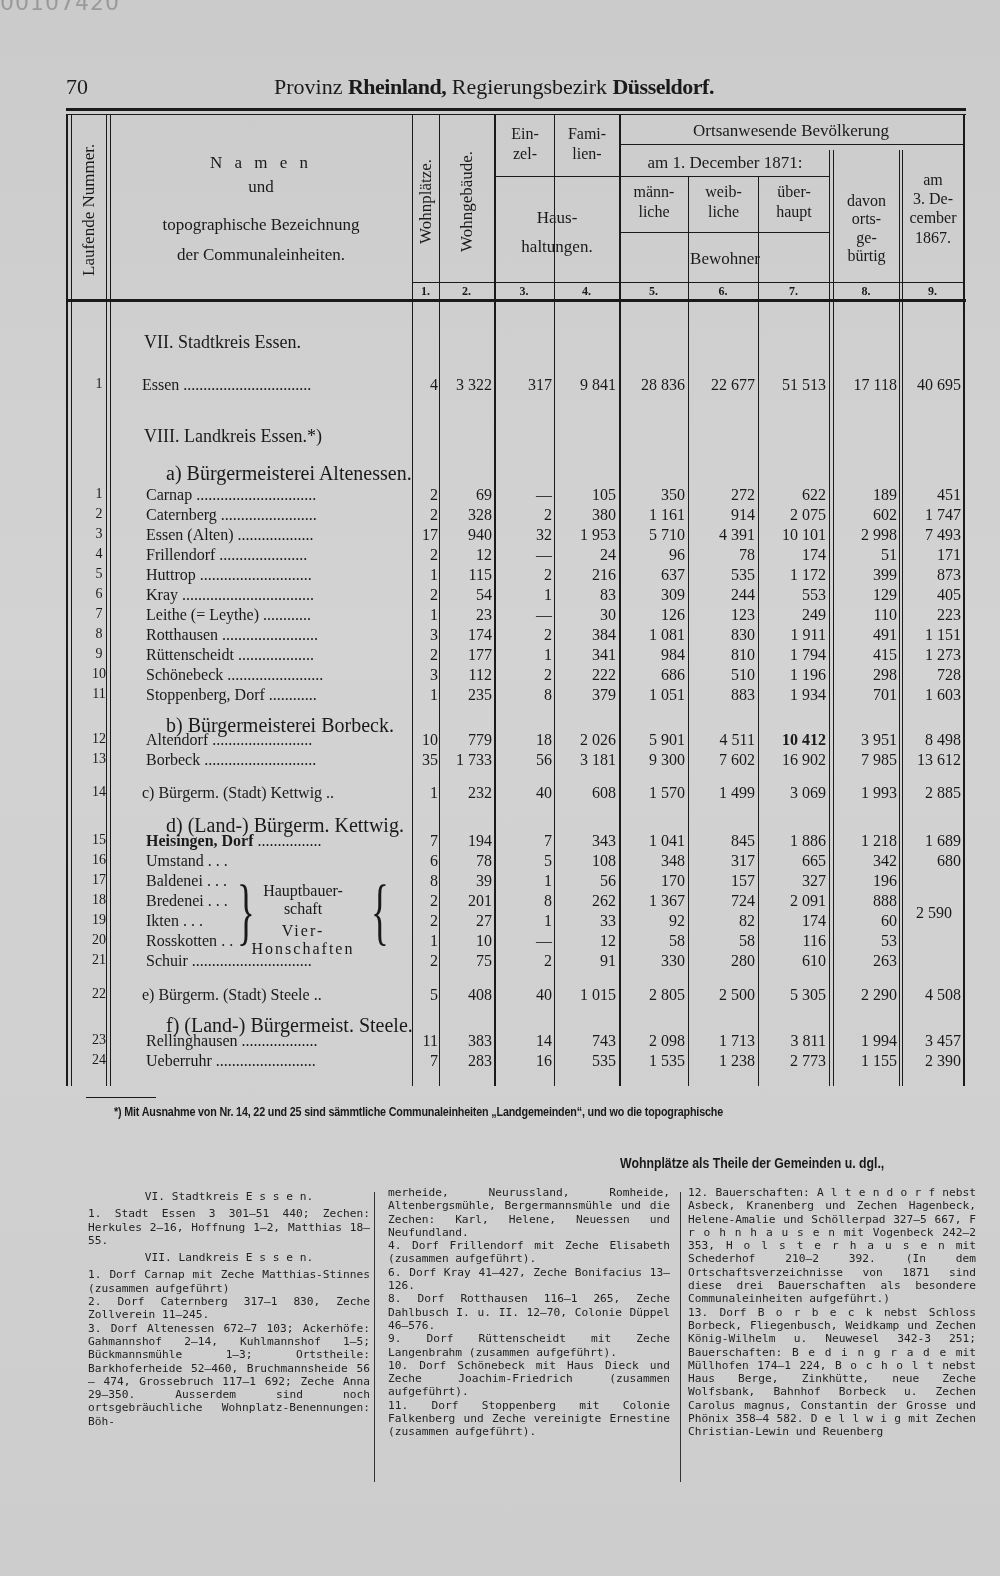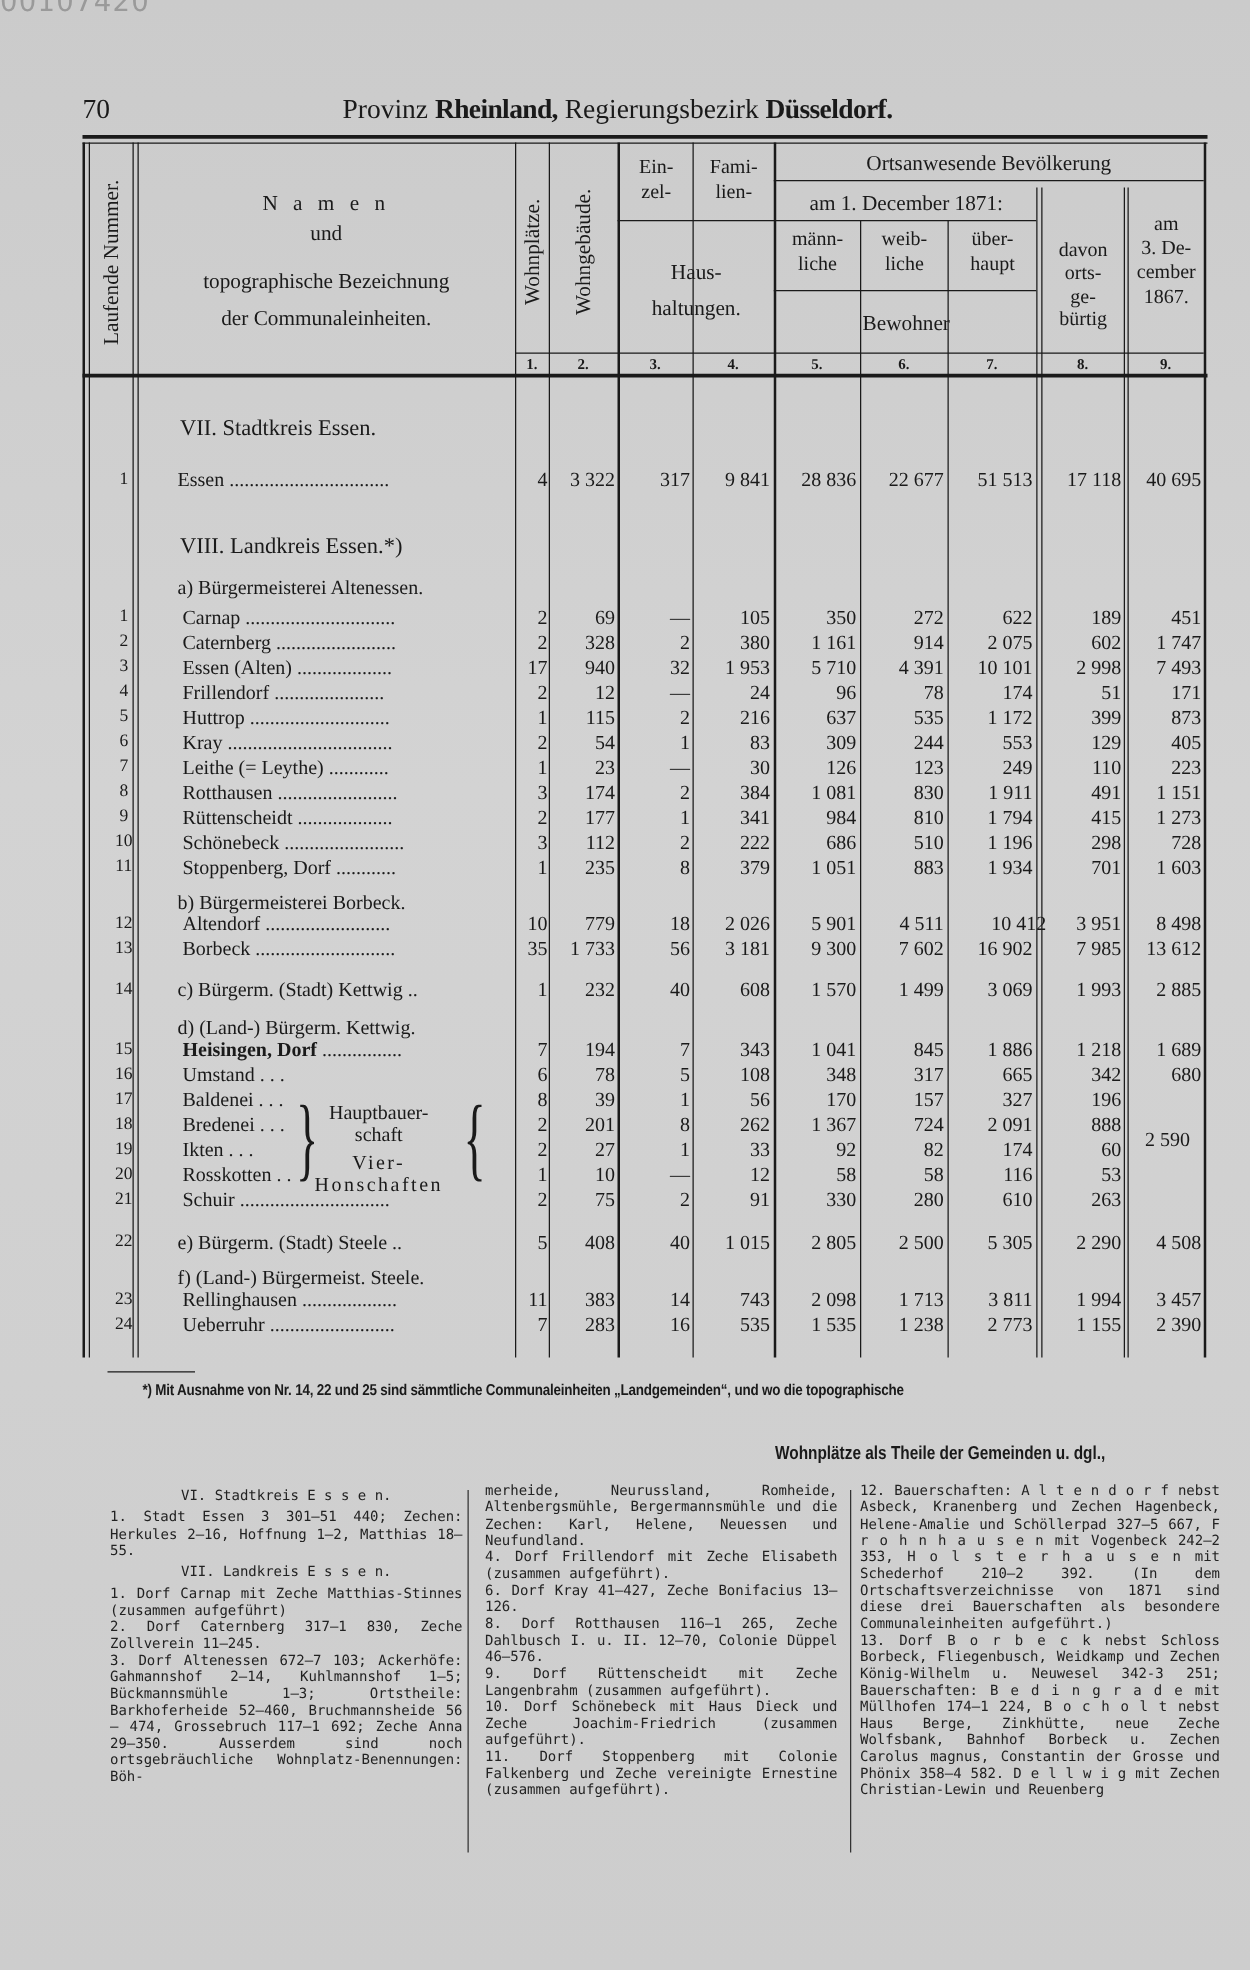--- a/index.html
+++ b/index.html
@@ -17,21 +17,21 @@
   .thick{width:2px;}
   .hdr{position:absolute;font-size:16px;text-align:center;line-height:1.25;font-family:"Liberation Serif",serif;}
   .rot{position:absolute;writing-mode:vertical-rl;transform:rotate(180deg);font-family:"Liberation Serif",serif;font-size:17px;text-align:center;}
   .colnum{position:absolute;font-size:12px;font-weight:bold;text-align:center;font-family:"Liberation Serif",serif;}
   .row{position:absolute;left:0;width:900px;height:20px;font-family:"Liberation Serif",serif;font-size:16px;}
   .row span{position:absolute;top:0;white-space:nowrap;}
   .lnum{left:18px;width:30px;text-align:center;font-size:14px;font-variant:small-caps;}
   .name{left:76px;}
   .num{text-align:right;}
   .sect{position:absolute;font-family:"Liberation Serif",serif;font-size:18px;}
-  .sub{position:absolute;font-family:"Liberation Serif",serif;font-size:16px;}
+  .sub{position:absolute;font-family:"Liberation Serif",serif;font-size:20px;margin-left:24px;}
   .brace-group{position:absolute;font-family:"Liberation Serif",serif;font-size:16px;text-align:center;line-height:1.1;}
   .footnote-rule{position:absolute;left:86px;top:1097px;width:70px;height:1px;background:#1a1a1a;}
   .footnote{position:absolute;left:114px;top:1105px;font-family:"Liberation Sans",sans-serif;font-size:12.5px;font-weight:bold;letter-spacing:-0.2px;transform:scaleX(0.86);transform-origin:left;white-space:nowrap;}
   .subhead{position:absolute;left:620px;top:1154px;font-family:"Liberation Sans",sans-serif;font-size:15px;font-weight:bold;transform:scaleX(0.82);transform-origin:left;white-space:nowrap;}
   .notes{position:absolute;font-family:"DejaVu Sans Mono",monospace;font-size:11.2px;line-height:13.3px;color:#222;}
   .notes p{margin:0;text-align:justify;}
   .notes .ctr{text-align:center;margin:4px 0;}
   .notecol-div{position:absolute;width:1px;background:#333;}
 </style>
 </head>
@@ -288,21 +288,21 @@
         </div>
         <div class="row" style="top: 617px;">
           <span class="lnum">12</span>
           <span class="name" style="left: 80px; width: 268px; overflow: hidden;"><span style="position: static;">Altendorf</span><span style="position: static;"> .........................</span></span>
           <span class="num" style="right: 528px;">10</span>
           <span class="num" style="right: 474px;">779</span>
           <span class="num" style="right: 414px;">18</span>
           <span class="num" style="right: 350px;">2 026</span>
           <span class="num" style="right: 281px;">5 901</span>
           <span class="num" style="right: 211px;">4 511</span>
-          <span class="num" style="right: 129px;">10 412</span>
+          <span class="num" style="right: 140px; font-weight: bold;">10 412</span>
           <span class="num" style="right: 69px;">3 951</span>
           <span class="num" style="right: 5px;">8 498</span>
         </div>
         <div class="row" style="top: 637px;">
           <span class="lnum">13</span>
           <span class="name" style="left: 80px; width: 268px; overflow: hidden;"><span style="position: static;">Borbeck</span><span style="position: static;"> ............................</span></span>
           <span class="num" style="right: 528px;">35</span>
           <span class="num" style="right: 474px;">1 733</span>
           <span class="num" style="right: 414px;">56</span>
           <span class="num" style="right: 350px;">3 181</span>

